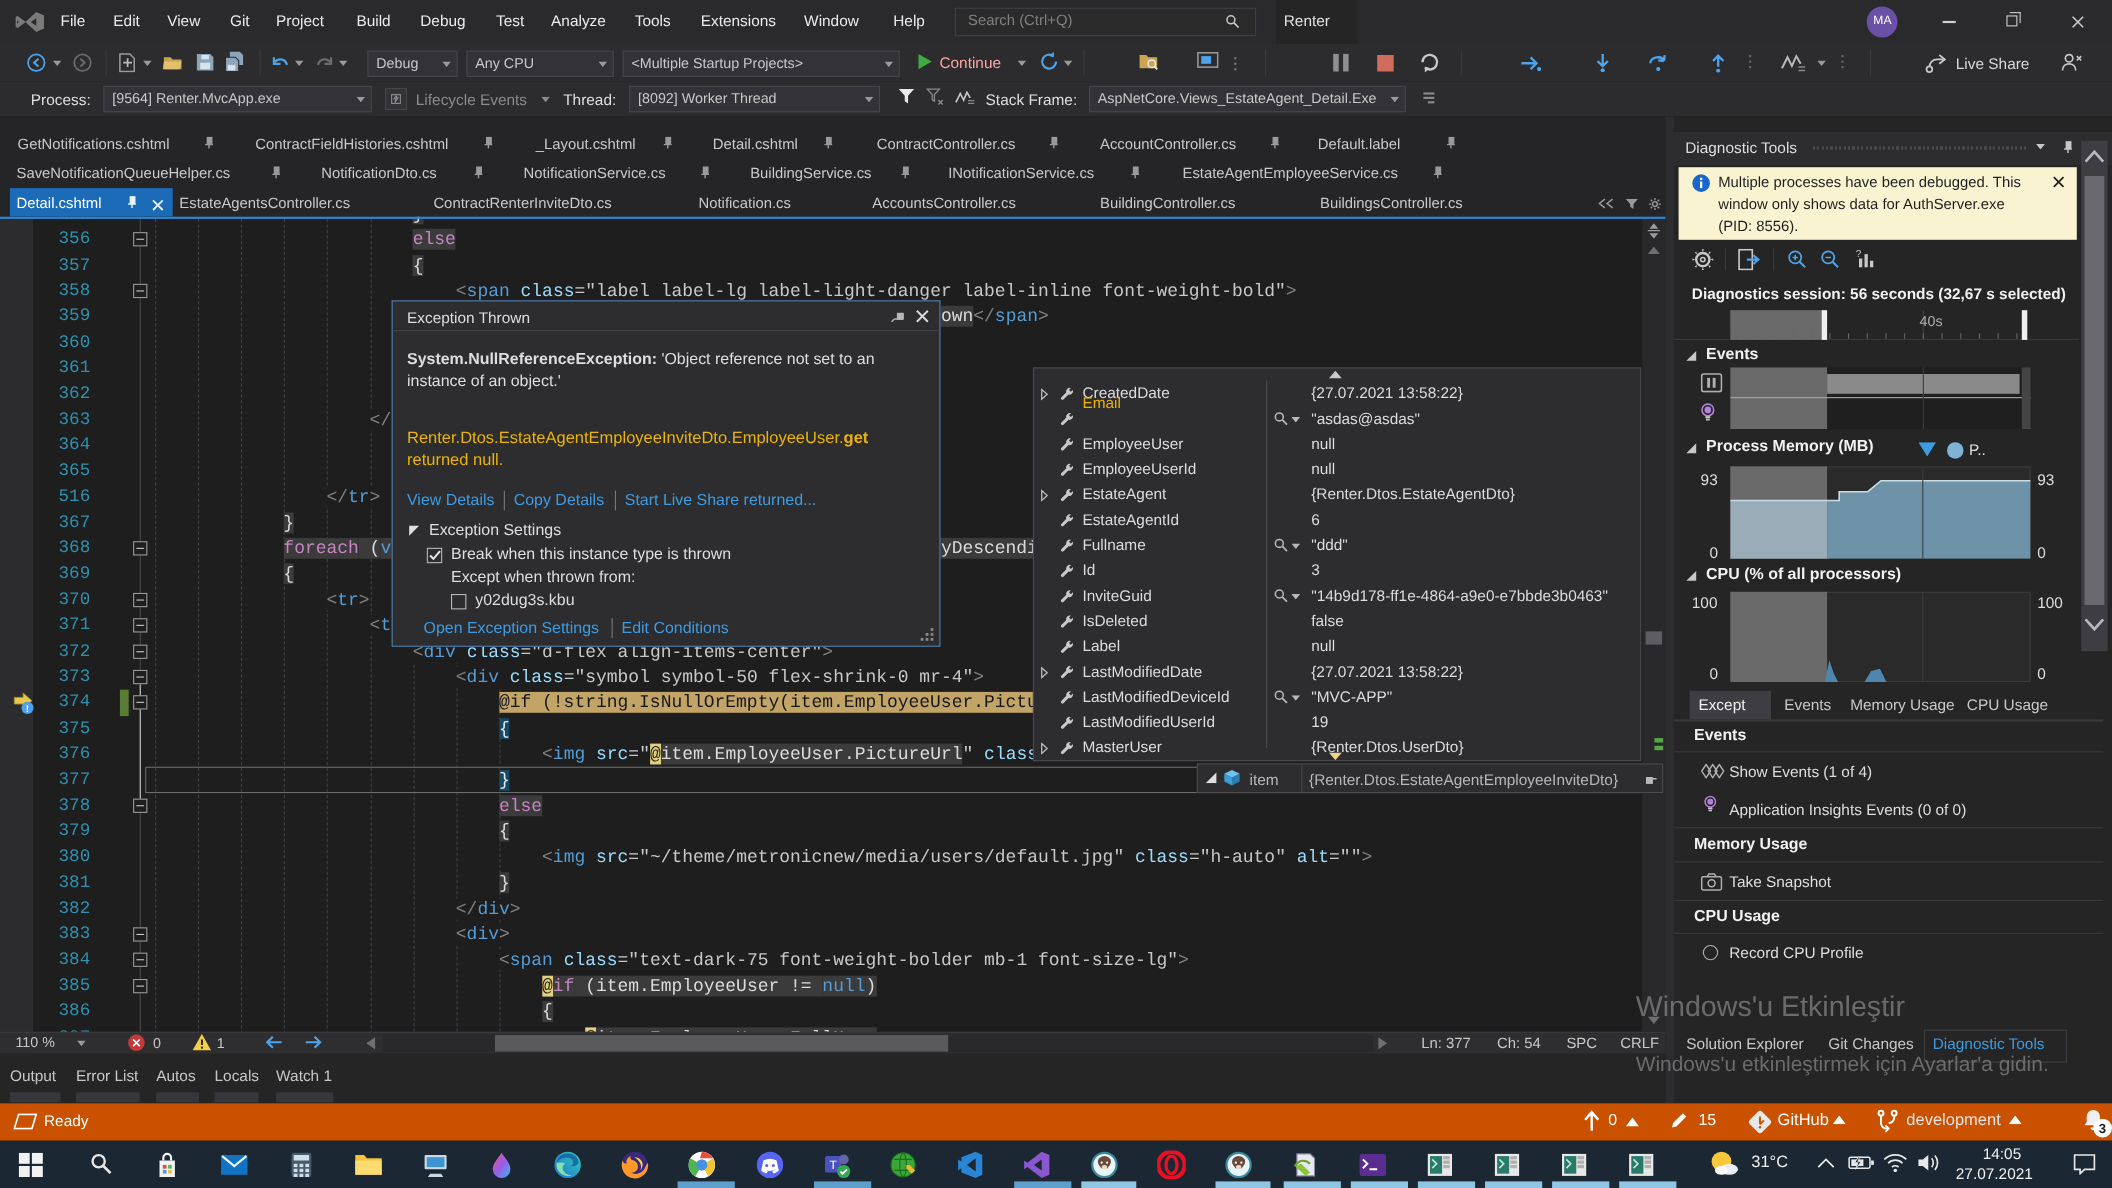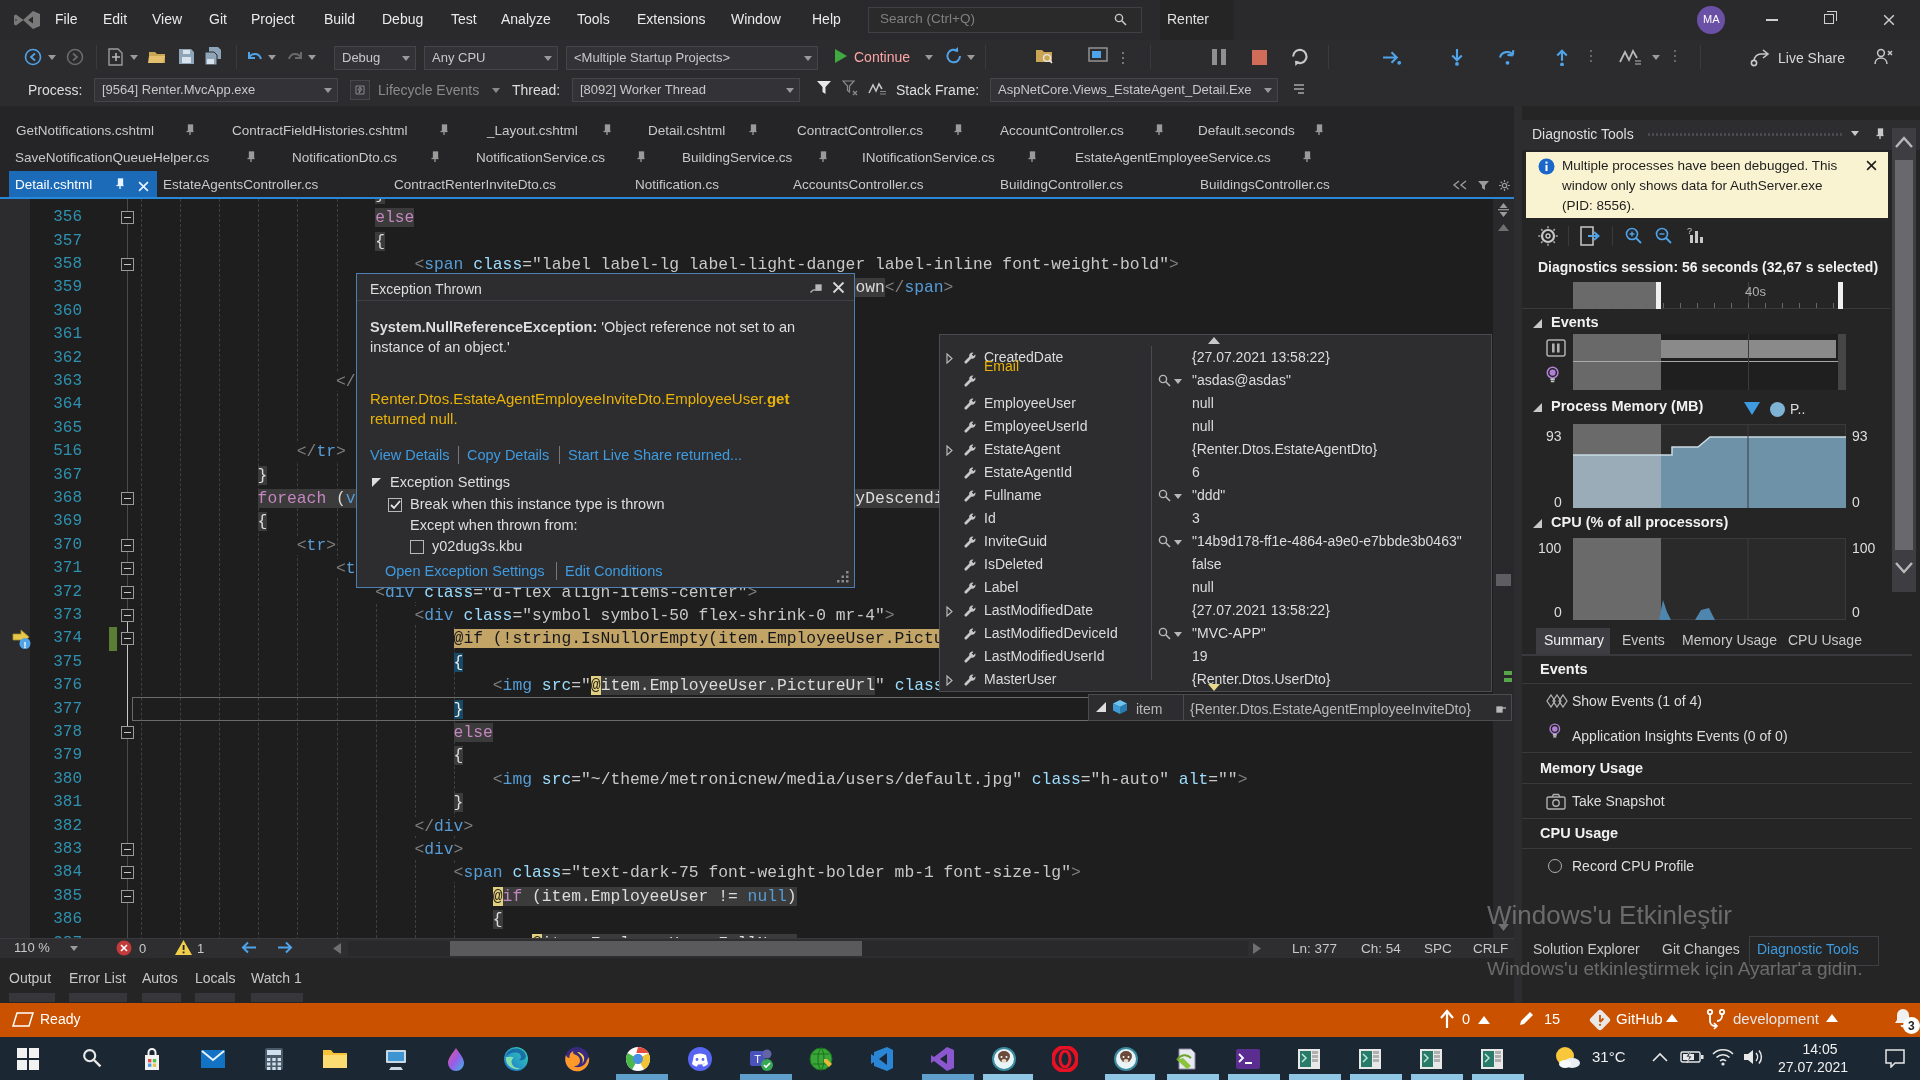--- a/index.html
+++ b/index.html
@@ -297,21 +297,21 @@
     </g>
   </svg>
 <div class="tabtx" style="left:1000px;top:123px">AccountController.cs</div>
 <svg style="position:absolute;left:1153px;top:124px" width="12.0" height="12.0" viewBox="0 0 12 12">
     <g fill="none" stroke="#9a9a9a" stroke-width="1.3">
       <rect x="4.5" y="1" width="4" height="6" fill="#9a9a9a"></rect>
       <line x1="2.5" y1="7.5" x2="9.5" y2="7.5"></line>
       <line x1="6" y1="7.5" x2="6" y2="11"></line>
     </g>
   </svg>
-<div class="tabtx" style="left:1198px;top:123px">Default.seconds</div>
+<div class="tabtx" style="left:1198px;top:123px">Default.label</div>
 <svg style="position:absolute;left:1313px;top:124px" width="12.0" height="12.0" viewBox="0 0 12 12">
     <g fill="none" stroke="#9a9a9a" stroke-width="1.3">
       <rect x="4.5" y="1" width="4" height="6" fill="#9a9a9a"></rect>
       <line x1="2.5" y1="7.5" x2="9.5" y2="7.5"></line>
       <line x1="6" y1="7.5" x2="6" y2="11"></line>
     </g>
   </svg>
 <div class="tabtx" style="left:15px;top:150px">SaveNotificationQueueHelper.cs</div>
 <svg style="position:absolute;left:245px;top:151px" width="12.0" height="12.0" viewBox="0 0 12 12">
     <g fill="none" stroke="#9a9a9a" stroke-width="1.3">
@@ -896,21 +896,21 @@
 <div class="abs" style="left:1573px;top:538px;width:88px;height:82px;background:#6a6a6a"></div>
 <svg class="abs" style="left:1573px;top:538px" width="273" height="82" viewBox="0 0 273 82">
     <line x1="175" y1="0" x2="175" y2="82" stroke="#3c3c3c" stroke-width="1"></line>
     <path d="M86 82 L90 62 L94 74 L98 82 Z M122 82 L128 72 L136 70 L142 82 Z" fill="#4f86ad"></path>
   </svg>
 <div class="prow" style="left:1538px;top:540px">100</div>
 <div class="prow" style="left:1852px;top:540px">100</div>
 <div class="prow" style="left:1554px;top:604px">0</div>
 <div class="prow" style="left:1852px;top:604px">0</div>
 <div class="abs" style="left:1536px;top:628px;width:74px;height:26px;background:#3e3e42"></div>
-<div class="abs" style="left:1544px;top:632px;font-size:14px;color:#f1f1f1">Summary</div>
+<div class="abs" style="left:1544px;top:632px;font-size:14px;color:#f1f1f1">Except</div>
 <div class="abs" style="left:1622px;top:632px;font-size:14px;color:#c8c8c8">Events</div>
 <div class="abs" style="left:1682px;top:632px;font-size:14px;color:#c8c8c8">Memory Usage</div>
 <div class="abs" style="left:1788px;top:632px;font-size:14px;color:#c8c8c8">CPU Usage</div>
 <div class="abs" style="left:1522px;top:654px;width:390px;height:2px;background:#3a3a3e"></div>
 <div class="sect" style="left:1540px;top:661px">Events</div>
 <div class="abs" style="left:1522px;top:683px;width:390px;height:1px;background:#3a3a3e"></div>
 <svg class="abs" style="left:1546px;top:694px" width="22" height="14" viewBox="0 0 22 14">
     <g fill="none" stroke="#b0b0b0" stroke-width="1.3">
       <path d="M5 1 L9 7 L5 13 L1 7 Z"></path>
       <path d="M11 1 L15 7 L11 13 L7 7 Z"></path>

